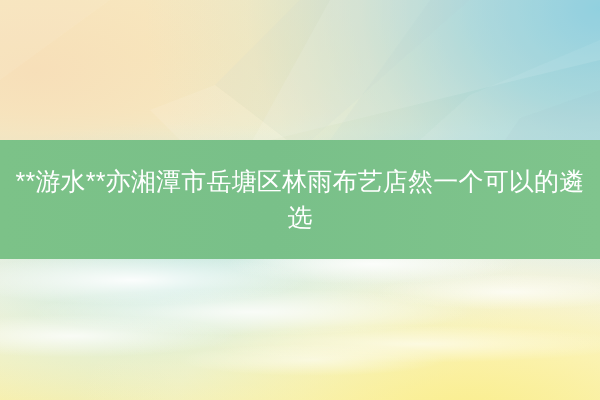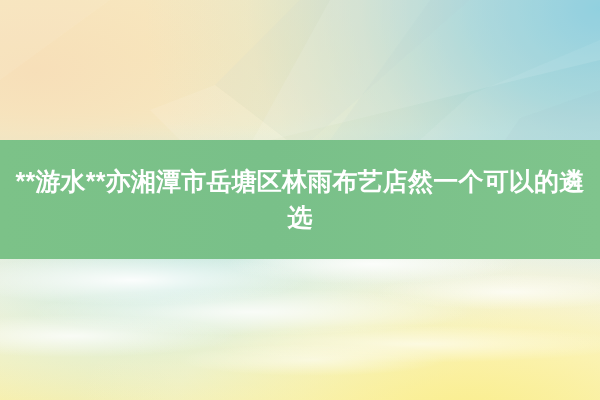--- a/index.html
+++ b/index.html
@@ -123,21 +123,21 @@
     justify-content: center;
     box-sizing: border-box;
     padding: 0 14px;
   }
 
   .caption-text {
     width: 100%;
     text-align: center;
     color: #ffffff;
     font-size: 25px;
-    font-weight: bold;
+    font-weight: normal;
     line-height: 1.42;
     letter-spacing: 0.2px;
     font-family: "Liberation Sans", "DejaVu Sans", sans-serif;
     word-break: break-all;
   }
 </style>
 </head>
 <body>
 
 <div id="banner-image">

